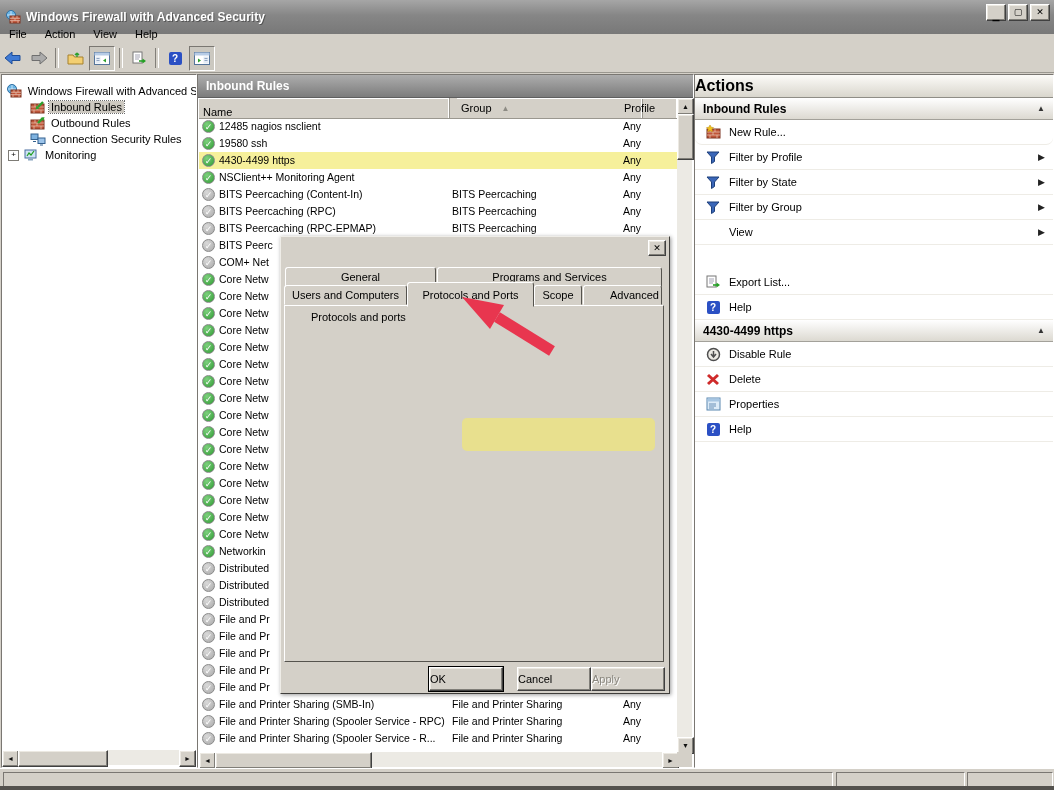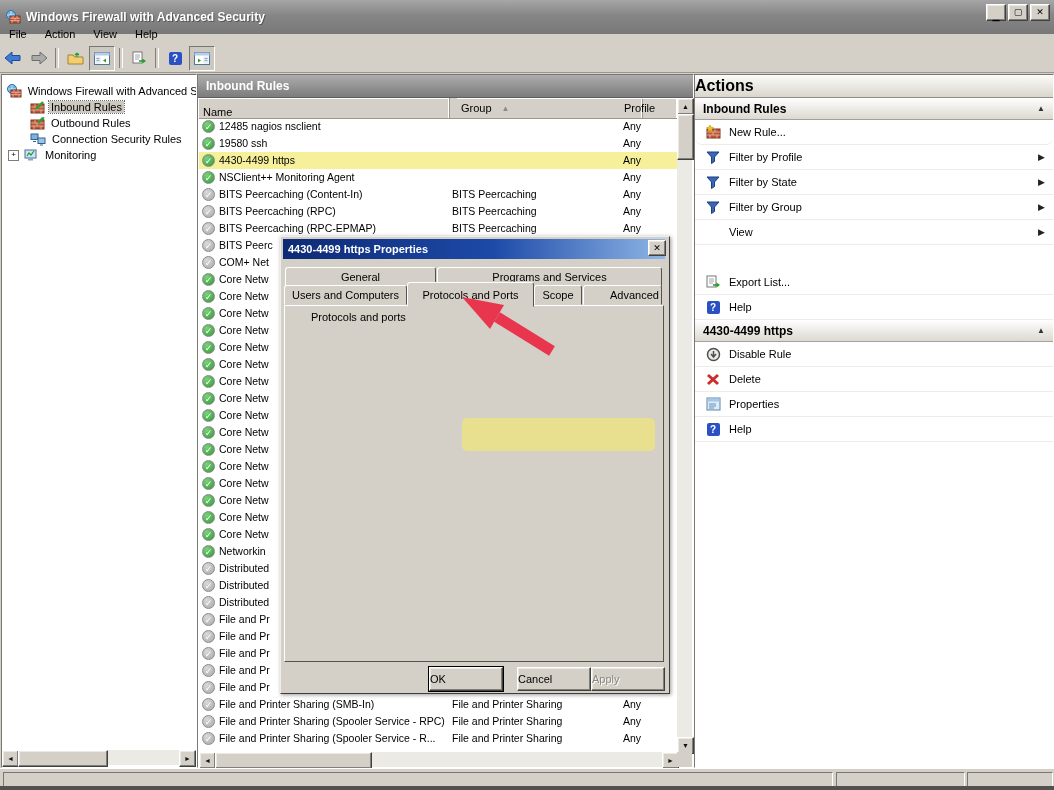--- a/index.html
+++ b/index.html
@@ -626,23 +626,20 @@
   </div>
 
   <div class="statusbar">
     <span class="sseg" style="left:3px;width:828px;"></span>
     <span class="sseg" style="left:836px;width:127px;"></span>
     <span class="sseg" style="left:967px;width:84px;"></span>
   </div>
   <div class="bottom-edge"></div>
 
   <div class="dialog">
-    <div class="dlg-title">
-      <span>4430-4499 https Properties</span>
-    </div>
     <span class="dlg-close btn3d">✕</span>
 
     <div class="tab" style="left:4px;top:30px;width:151px;">
         <span>General</span>
       </div>
     <div class="tab" style="left:156px;top:30px;width:225px;">
         <span>Programs and Services</span>
       </div>
 
     <div class="tab" style="left:3px;top:48px;width:123px;">

